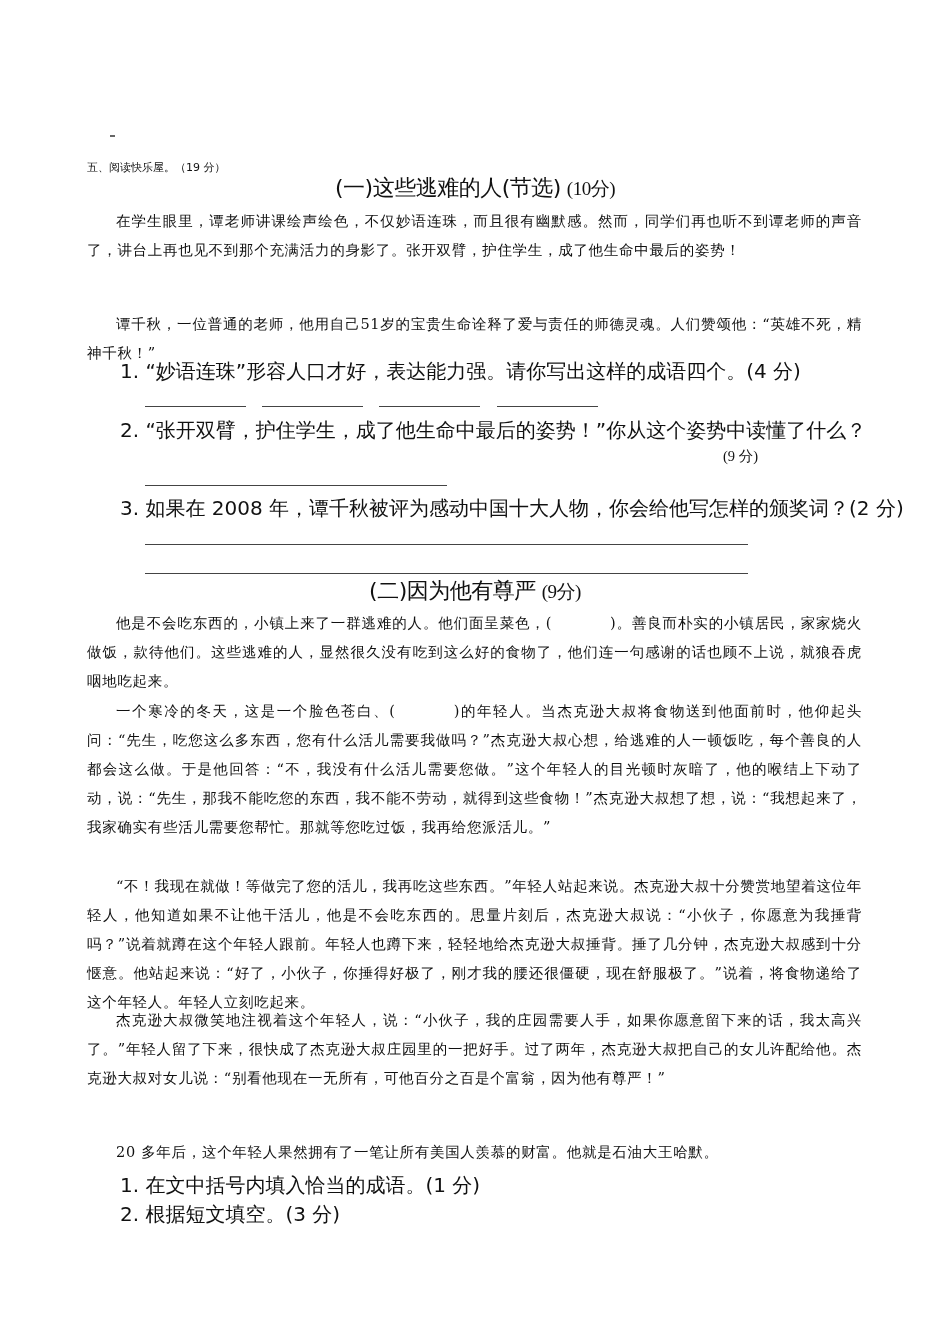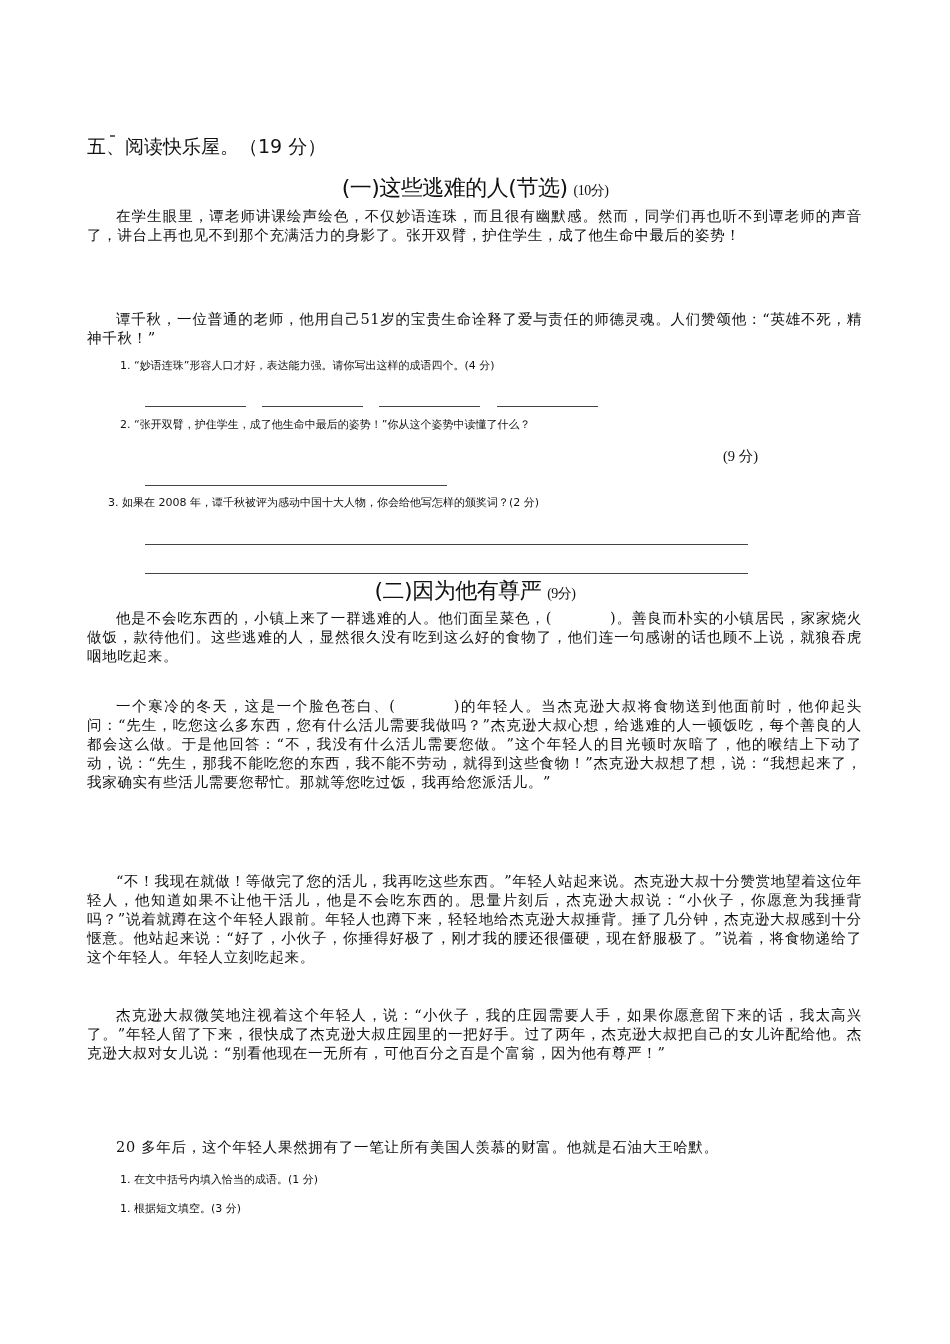--- a/index.html
+++ b/index.html
@@ -3,30 +3,30 @@
   <meta charset="utf-8">
   <style>
     html, body { margin: 0; padding: 0; background: #ffffff; }
     body {
       width: 950px; height: 1344px; position: relative; overflow: hidden;
       font-family: "DejaVu Serif", "Liberation Serif", serif;
       color: #111;
     }
     .abs { position: absolute; }
     .mark { left: 110px; top: 135px; width: 5px; height: 2px; background: #666; }
-    .sec-head { left: 87px; top: 134px; font-family: "DejaVu Sans", "Liberation Sans", sans-serif; font-size: 19px; }
+    .sec-head { left: 87px; top: 160px; font-family: "DejaVu Sans", "Liberation Sans", sans-serif; font-size: 11px; }
     .title { width: 950px; left: 0; text-align: center; font-family: "DejaVu Sans", "Liberation Sans", sans-serif; font-size: 22px; letter-spacing: -0.5px; }
-    .title .pts { font-family: "Liberation Serif", serif; font-size: 14px; margin-left: 6px; }
+    .title .pts { font-family: "Liberation Serif", serif; font-size: 19px; margin-left: 6px; }
     .title1 { top: 173px; }
     .title2 { top: 576px; }
     .para {
-      left: 87px; width: 775px; font-size: 14.5px; line-height: 19px;
+      left: 87px; width: 775px; font-size: 14.5px; line-height: 29px;
       text-align: justify; text-indent: 29px; letter-spacing: 0.7px;
     }
-    .q { font-family: "DejaVu Sans", "Liberation Sans", sans-serif; font-size: 11px; }
+    .q { font-family: "DejaVu Sans", "Liberation Sans", sans-serif; font-size: 20px; }
     .blank { height: 0; border-top: 1px solid #444; }
     .pts-right { font-family: "Liberation Serif", serif; font-size: 14.5px; }
     .paren-gap { display: inline-block; width: 58px; }
   </style>
 </head>
 <body>
 
 <div class="abs mark"></div>
 
 <div class="abs sec-head">五、阅读快乐屋。（19 分）</div>
@@ -41,34 +41,34 @@
 <div class="abs q" style="left:120px; top:358px;">1.  “妙语连珠”形容人口才好，表达能力强。请你写出这样的成语四个。(4 分)</div>
 <div class="abs blank" style="left:145px; top:406px; width:101px;"></div>
 <div class="abs blank" style="left:262px; top:406px; width:101px;"></div>
 <div class="abs blank" style="left:379px; top:406px; width:101px;"></div>
 <div class="abs blank" style="left:497px; top:406px; width:101px;"></div>
 
 <div class="abs q" style="left:120px; top:417px;">2.  “张开双臂，护住学生，成了他生命中最后的姿势！”你从这个姿势中读懂了什么？</div>
 <div class="abs pts-right" style="left:723px; top:447px;">(9 分)</div>
 <div class="abs blank" style="left:145px; top:485px; width:302px;"></div>
 
-<div class="abs q" style="left:108px; top:495px;">3. 如果在 2008 年，谭千秋被评为感动中国十大人物，你会给他写怎样的颁奖词？(2 分)</div>
+<div class="abs q" style="left:120px; top:495px;">3. 如果在 2008 年，谭千秋被评为感动中国十大人物，你会给他写怎样的颁奖词？(2 分)</div>
 <div class="abs blank" style="left:145px; top:544px; width:603px;"></div>
 <div class="abs blank" style="left:145px; top:573px; width:603px;"></div>
 
 <div class="abs title title2">
   <span>(二)因为他有尊严</span><span class="pts">(9分)</span>
 </div>
 
 <div class="abs para" style="top:609px;">
   <span>他是不会吃东西的，小镇上来了一群逃难的人。他们面呈菜色，(</span><span class="paren-gap"></span><span>)。善良而朴实的小镇居民，家家烧火做饭，款待他们。这些逃难的人，显然很久没有吃到这么好的食物了，他们连一句感谢的话也顾不上说，就狼吞虎咽地吃起来。</span>
 </div>
 
 <div class="abs para" style="top:697px;">
   <span>一个寒冷的冬天，这是一个脸色苍白、(</span><span class="paren-gap"></span><span>)的年轻人。当杰克逊大叔将食物送到他面前时，他仰起头问：“先生，吃您这么多东西，您有什么活儿需要我做吗？”杰克逊大叔心想，给逃难的人一顿饭吃，每个善良的人都会这么做。于是他回答：“不，我没有什么活儿需要您做。”这个年轻人的目光顿时灰暗了，他的喉结上下动了动，说：“先生，那我不能吃您的东西，我不能不劳动，就得到这些食物！”杰克逊大叔想了想，说：“我想起来了，我家确实有些活儿需要您帮忙。那就等您吃过饭，我再给您派活儿。”</span>
 </div>
 
 <div class="abs para" style="top:872px;">“不！我现在就做！等做完了您的活儿，我再吃这些东西。”年轻人站起来说。杰克逊大叔十分赞赏地望着这位年轻人，他知道如果不让他干活儿，他是不会吃东西的。思量片刻后，杰克逊大叔说：“小伙子，你愿意为我捶背吗？”说着就蹲在这个年轻人跟前。年轻人也蹲下来，轻轻地给杰克逊大叔捶背。捶了几分钟，杰克逊大叔感到十分惬意。他站起来说：“好了，小伙子，你捶得好极了，刚才我的腰还很僵硬，现在舒服极了。”说着，将食物递给了这个年轻人。年轻人立刻吃起来。</div>
 <div class="abs para" style="top:1006px;">杰克逊大叔微笑地注视着这个年轻人，说：“小伙子，我的庄园需要人手，如果你愿意留下来的话，我太高兴了。”年轻人留了下来，很快成了杰克逊大叔庄园里的一把好手。过了两年，杰克逊大叔把自己的女儿许配给他。杰克逊大叔对女儿说：“别看他现在一无所有，可他百分之百是个富翁，因为他有尊严！”</div>
 <div class="abs para" style="top:1138px;">20 多年后，这个年轻人果然拥有了一笔让所有美国人羡慕的财富。他就是石油大王哈默。</div>
 
 <div class="abs q" style="left:120px; top:1172px;">1. 在文中括号内填入恰当的成语。(1 分)</div>
-<div class="abs q" style="left:120px; top:1201px;">1. 根据短文填空。(3 分)</div>
+<div class="abs q" style="left:120px; top:1201px;">2. 根据短文填空。(3 分)</div>
 
 </body></html>

